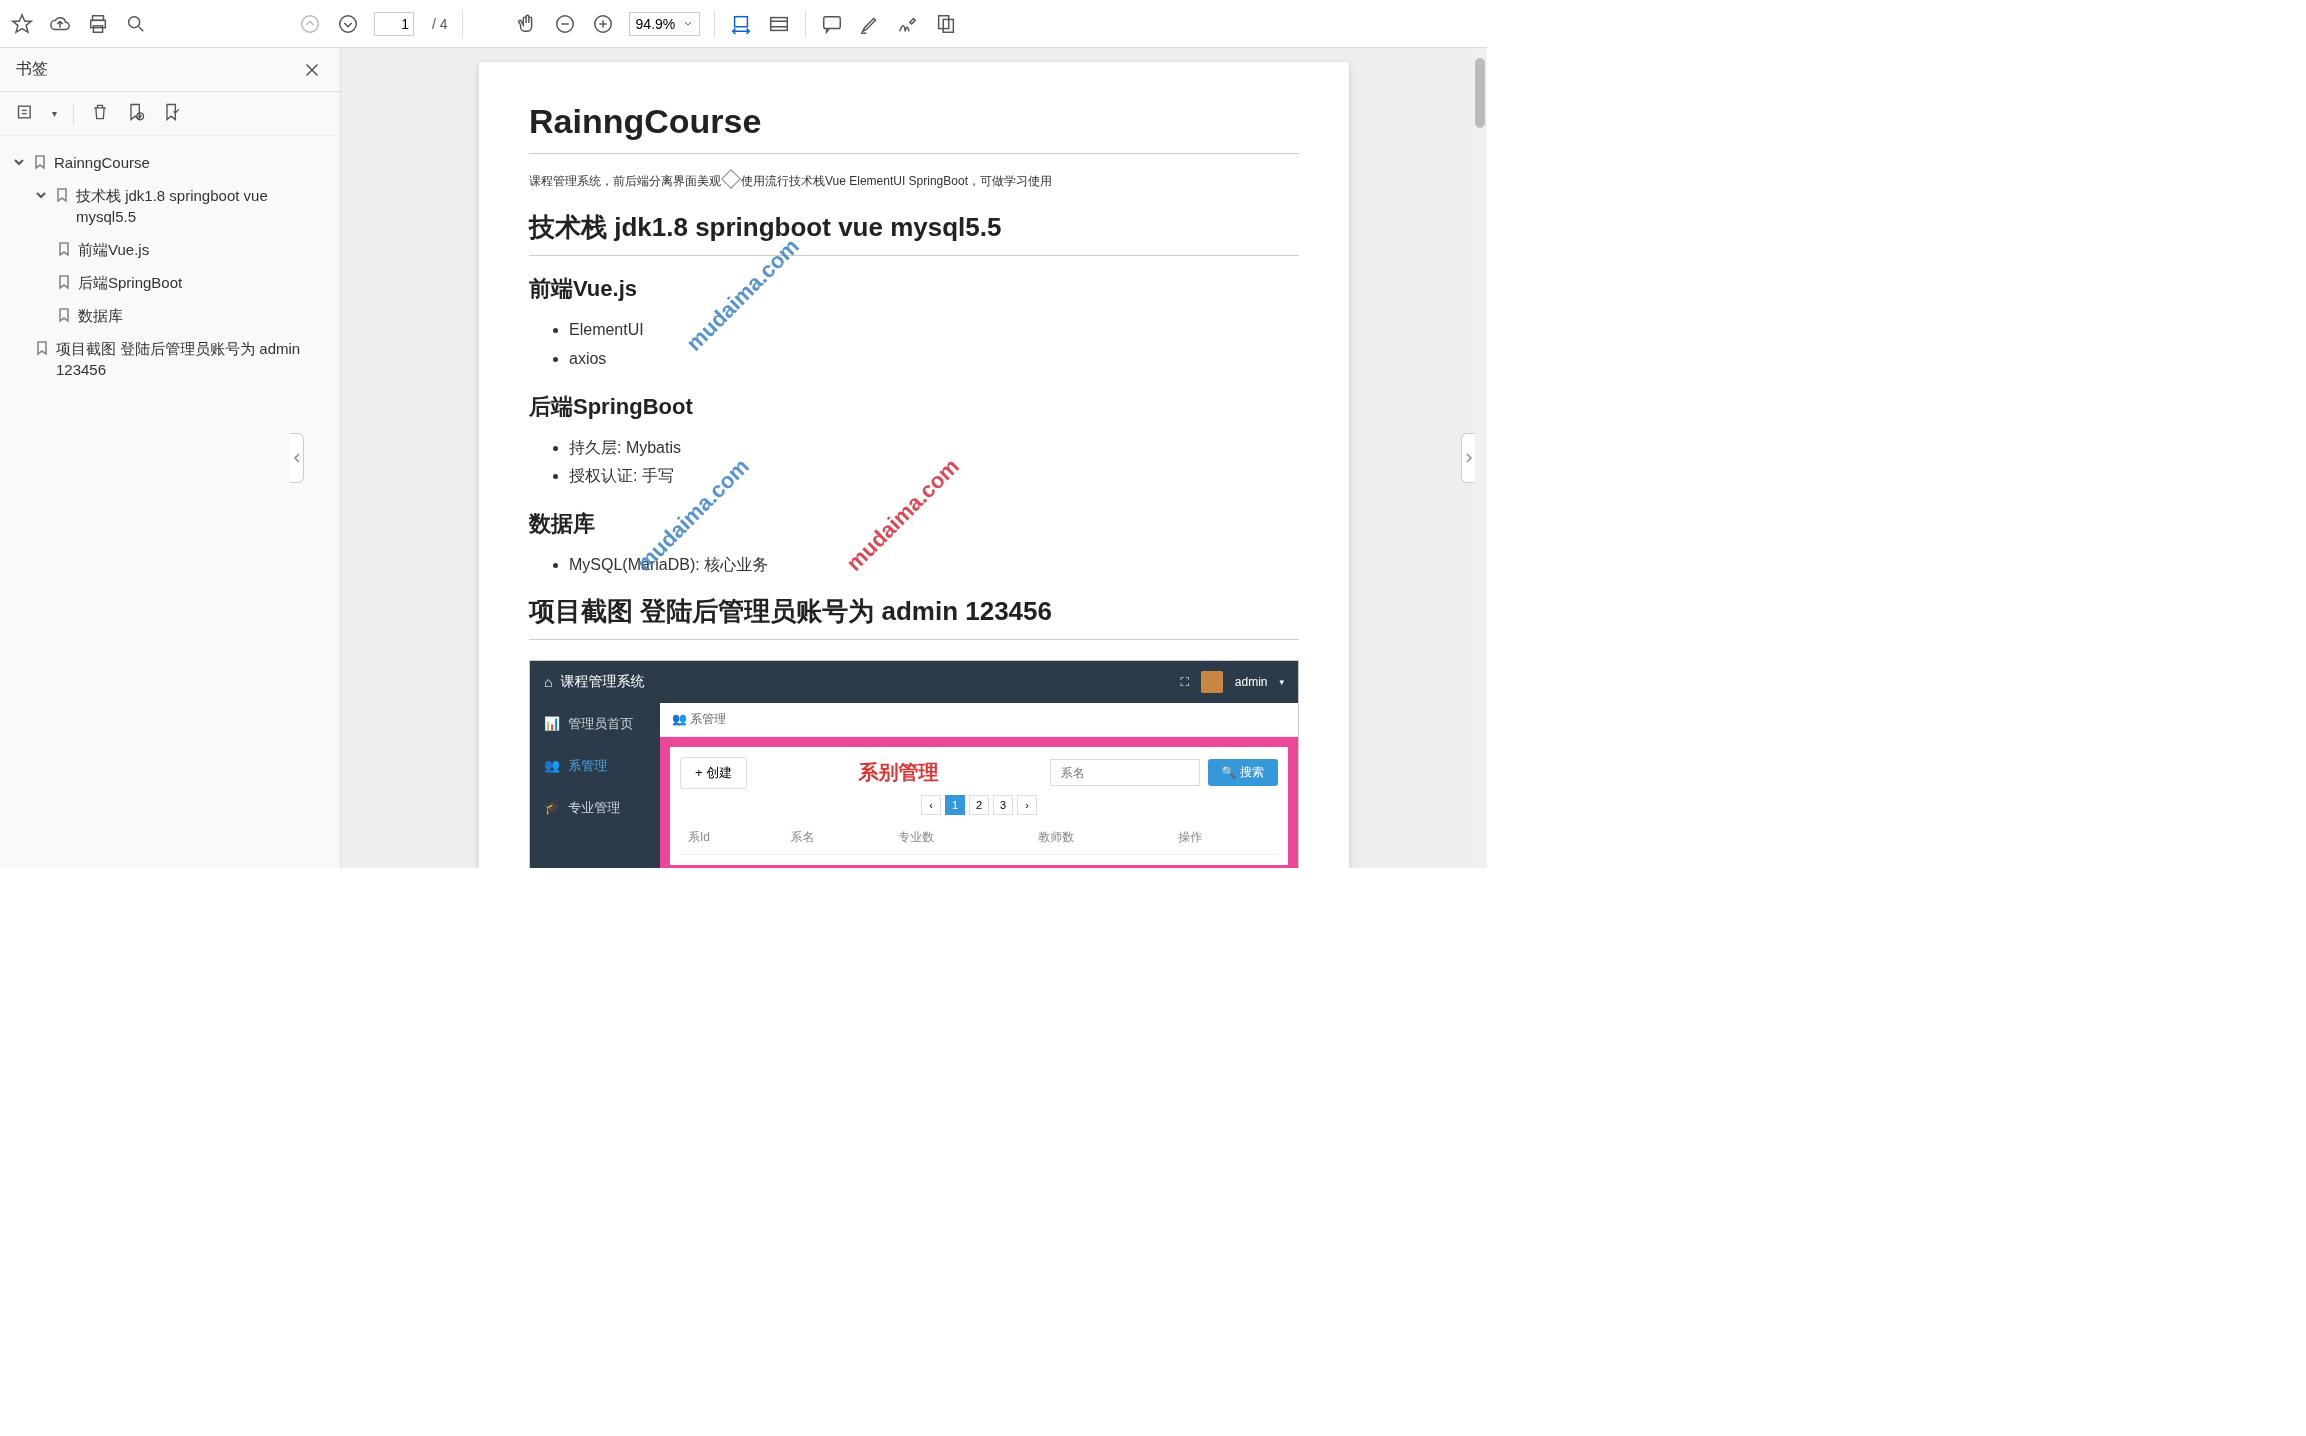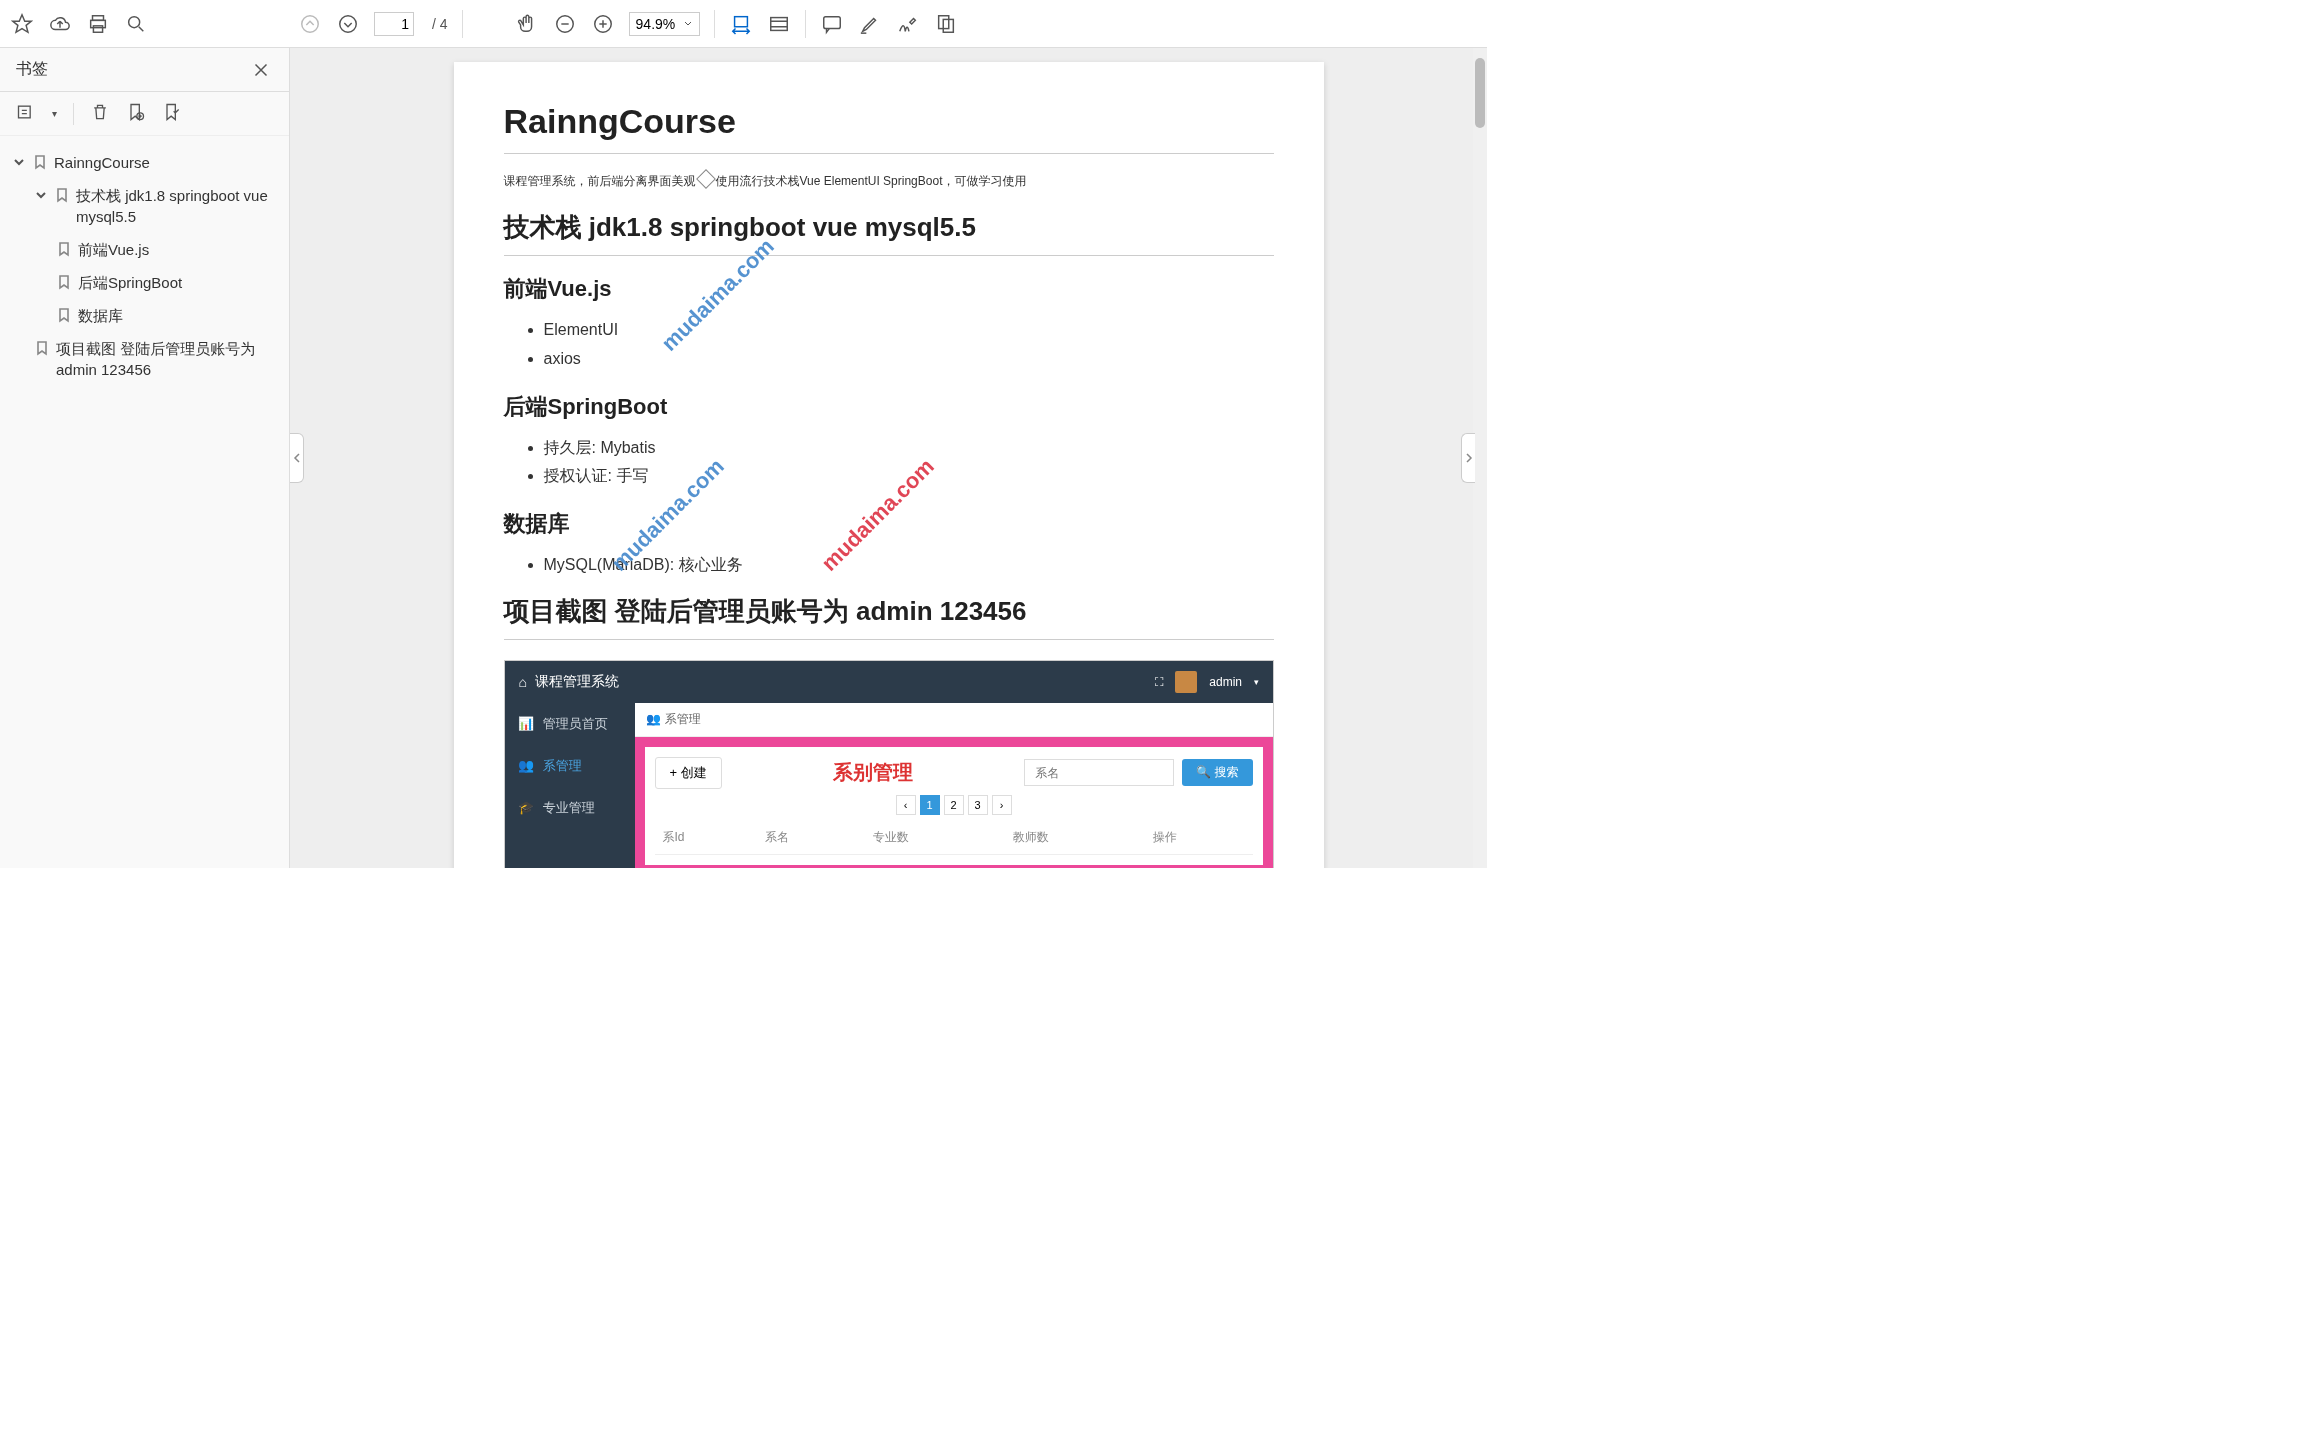--- a/index.html
+++ b/index.html
@@ -14,21 +14,21 @@
 .tb-icon.blue svg { stroke: #0066cc; }
 .page-input { width: 40px; height: 24px; border: 1px solid #ccc; text-align: right; padding-right: 4px; font-size: 14px; }
 .page-total { font-size: 14px; color: #555; margin-left: 4px; }
 .zoom-sel { height: 24px; border: 1px solid #ccc; font-size: 14px; padding: 0 6px; display: flex; align-items: center; gap: 8px; }
 .spacer-left { width: 150px; }
 
 
 .main { display: flex; height: calc(100% - 48px); position: relative; }
 
 
-.sidebar { width: 290px; border-right: 1px solid #ddd; background: #f9f9f9; display: flex; flex-direction: column; }
+.sidebar { width: 341px; border-right: 1px solid #ddd; background: #f9f9f9; display: flex; flex-direction: column; }
 .sb-head { height: 44px; display: flex; align-items: center; justify-content: space-between; padding: 0 16px; border-bottom: 1px solid #ddd; font-size: 16px; color: #333; }
 .sb-tools { height: 44px; display: flex; align-items: center; gap: 16px; padding: 0 16px; border-bottom: 1px solid #eee; }
 .sb-tools .sep { width: 1px; height: 22px; background: #ddd; }
 .sb-tools svg { width: 20px; height: 20px; stroke: #555; fill: none; stroke-width: 1.6; }
 .tree { padding: 10px 8px; font-size: 15px; color: #333; overflow-y: auto; }
 .tree-row { display: flex; align-items: flex-start; gap: 6px; padding: 6px 4px; cursor: pointer; }
 .tree-child { margin-left: 22px; }
 .tree-gchild { margin-left: 44px; }
 .chev { width: 14px; height: 14px; flex-shrink: 0; margin-top: 3px; }
 .chev svg { width: 14px; height: 14px; stroke: #555; fill: none; stroke-width: 2; }

